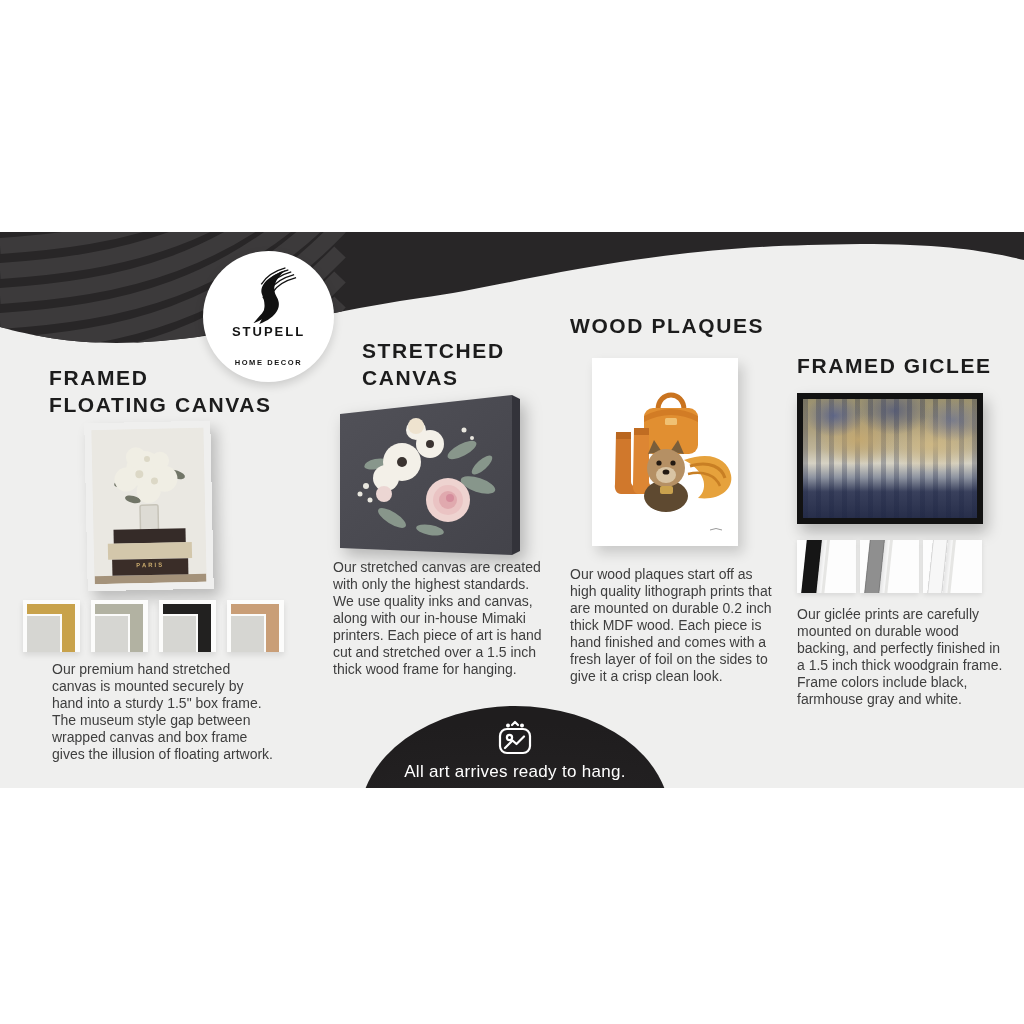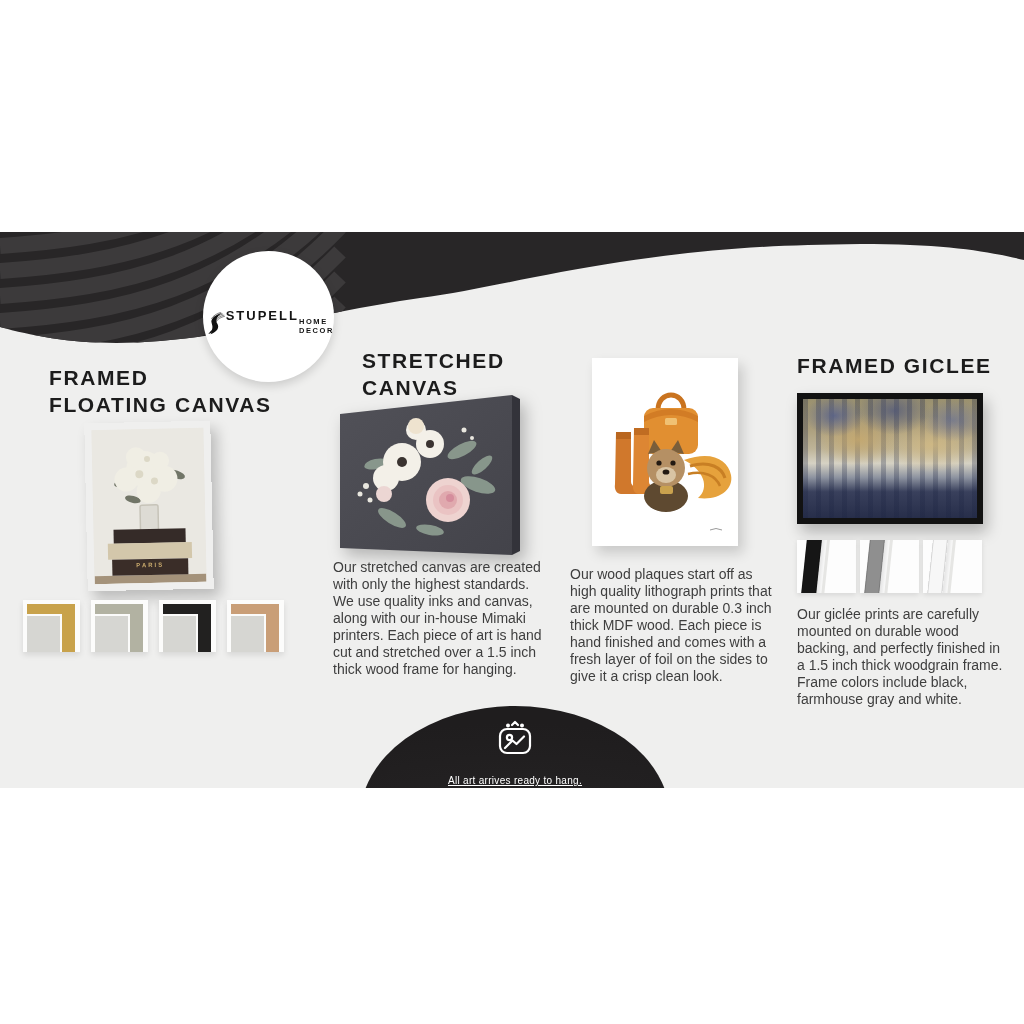--- a/index.html
+++ b/index.html
@@ -3,21 +3,21 @@
 <meta charset="utf-8">
 <style>
   html,body{margin:0;padding:0;background:#ffffff;}
   *{box-sizing:border-box;}
   .page{position:relative;width:1024px;height:1024px;background:#ffffff;overflow:hidden;
         font-family:"Liberation Sans", sans-serif;}
   .banner{position:absolute;left:0;top:232px;width:1024px;height:556px;background:#efefee;overflow:hidden;}
   .band-svg{position:absolute;left:0;top:0;z-index:1;}
   
   .logo-circle{position:absolute;left:203px;top:19px;width:131px;height:131px;border-radius:50%;
-               background:#ffffff;z-index:3;display:flex;flex-direction:row;align-items:center;
+               background:#ffffff;z-index:3;display:flex;flex-direction:column;align-items:center;
                box-shadow:0 4px 10px rgba(0,0,0,.15);}
   .logo-s{margin-top:13px;}
   .brand-name{font-size:13px;font-weight:700;letter-spacing:2px;color:#141414;margin-top:-2px;}
   .brand-tagline{font-size:7.5px;font-weight:700;letter-spacing:1.6px;color:#141414;margin-top:19px;}
   
   .title{position:absolute;z-index:2;font-size:21px;line-height:27px;font-weight:700;
          letter-spacing:1.6px;color:#1c1c1c;white-space:pre-line;}
   .para{position:absolute;z-index:2;font-size:14px;line-height:17px;color:#3e3e3e;
         white-space:pre-line;width:265px;}
   
@@ -50,21 +50,21 @@
         transform:rotate(6deg);box-shadow:inset 0 0 0 1px rgba(0,0,0,.14), 3px 0 4px rgba(0,0,0,.10);}
   .gmat{position:absolute;left:27px;top:-4px;width:3px;height:64px;background:#e6e6e4;transform:rotate(6deg);}
   
   .plaque{position:absolute;left:592px;top:126px;width:146px;height:188px;background:#ffffff;z-index:2;
           box-shadow:5px 7px 12px rgba(0,0,0,.16);}
   
   .dome{position:absolute;left:360px;top:474px;width:310px;height:170px;z-index:2;
         background:radial-gradient(120% 90% at 50% 100%, #2a2829 0%, #232122 55%, #1f1d1e 100%);
         border-radius:155px 155px 0 0 / 112px 112px 0 0;
         display:flex;flex-direction:column;align-items:center;}
-  .dome-msg{color:#ffffff;font-size:10px;margin-top:13px;letter-spacing:.3px;text-decoration:underline;}
+  .dome-msg{color:#ffffff;font-size:17px;margin-top:0;letter-spacing:.3px;}
   .stretched-canvas-art{position:absolute;left:330px;top:158px;z-index:2;filter:drop-shadow(5px 7px 8px rgba(0,0,0,.25));}
 </style>
 </head>
 <body>
 
 <div class="page">
 
   <div class="banner">
 
     <svg class="band-svg" width="1024" height="190" viewBox="0 0 1024 190">
@@ -155,22 +155,28 @@
             <div class="corner-fill"></div>
           </div>
       </div>
       <div class="tile">
         <div class="corner" style="--sw: #c99e77;">
             <div class="corner-fill"></div>
           </div>
       </div>
     </div>
 
-
-    <div class="title" style="left:362px;top:115px;">STRETCHED
+    <div class="para" style="left:52px;top:429px;">Our premium hand stretched
+canvas is mounted securely by
+hand into a sturdy 1.5" box frame.
+The museum style gap between
+wrapped canvas and box frame
+gives the illusion of floating artwork.</div>
+
+    <div class="title" style="left:362px;top:105px;">STRETCHED
 CANVAS</div>
 
     <svg class="stretched-canvas-art" width="192" height="170" viewBox="0 0 192 170">
       <defs>
         <linearGradient id="slate" x1="0" y1="0" x2="1" y2="1">
           <stop offset="0" stop-color="#515158"></stop>
             <stop offset="1" stop-color="#43434a"></stop>
         </linearGradient>
       </defs>
       <polygon points="182,5 190,9 190,161 182,165" fill="#33333a"></polygon>
@@ -209,20 +215,21 @@
     </svg>
 
     <div class="para" style="left:333px;top:327px;">Our stretched canvas are created
 with only the highest standards.
 We use quality inks and canvas,
 along with our in-house Mimaki
 printers. Each piece of art is hand
 cut and stretched over a 1.5 inch
 thick wood frame for hanging.</div>
 
+    <div class="title" style="left:570px;top:80px;">WOOD PLAQUES</div>
 
     <div class="plaque">
       <svg width="146" height="188" viewBox="0 0 146 188">
         <rect width="146" height="188" fill="#ffffff"></rect>
 
         <path d="M66,52 C66,32 92,32 92,52" stroke="#c9731f" stroke-width="5" fill="none"></path>
         <rect x="52" y="50" width="54" height="46" rx="9" fill="#e18f31"></rect>
         <path d="M52,64 Q79,50 106,64 L106,58 Q79,44 52,58 Z" fill="#d27c25"></path>
         <rect x="73" y="60" width="12" height="7" rx="1.5" fill="#f0c173"></rect>
 
@@ -243,21 +250,21 @@
         <circle cx="67" cy="105" r="2.6" fill="#231a12"></circle>
         <circle cx="81" cy="105" r="2.6" fill="#231a12"></circle>
         <ellipse cx="74" cy="114" rx="3.4" ry="2.6" fill="#231a12"></ellipse>
         <rect x="68" y="128" width="13" height="8" rx="2" fill="#caa24e"></rect>
         <path d="M118,172 q6,-3 12,0" stroke="#9a9a9a" stroke-width="1" fill="none"></path>
       </svg>
     </div>
 
     <div class="para" style="left:570px;top:334px;">Our wood plaques start off as
 high quality lithograph prints that
-are mounted on durable 0.3 inch
+are mounted on durable 0.2 inch
 thick MDF wood. Each piece is
 hand finished and comes with a
 fresh layer of foil on the sides to
 give it a crisp clean look.</div>
 
     <div class="title" style="left:797px;top:120px;">FRAMED GICLEE</div>
 
     <div class="giclee-frame"></div>
 
     <div class="gswatch-row">

